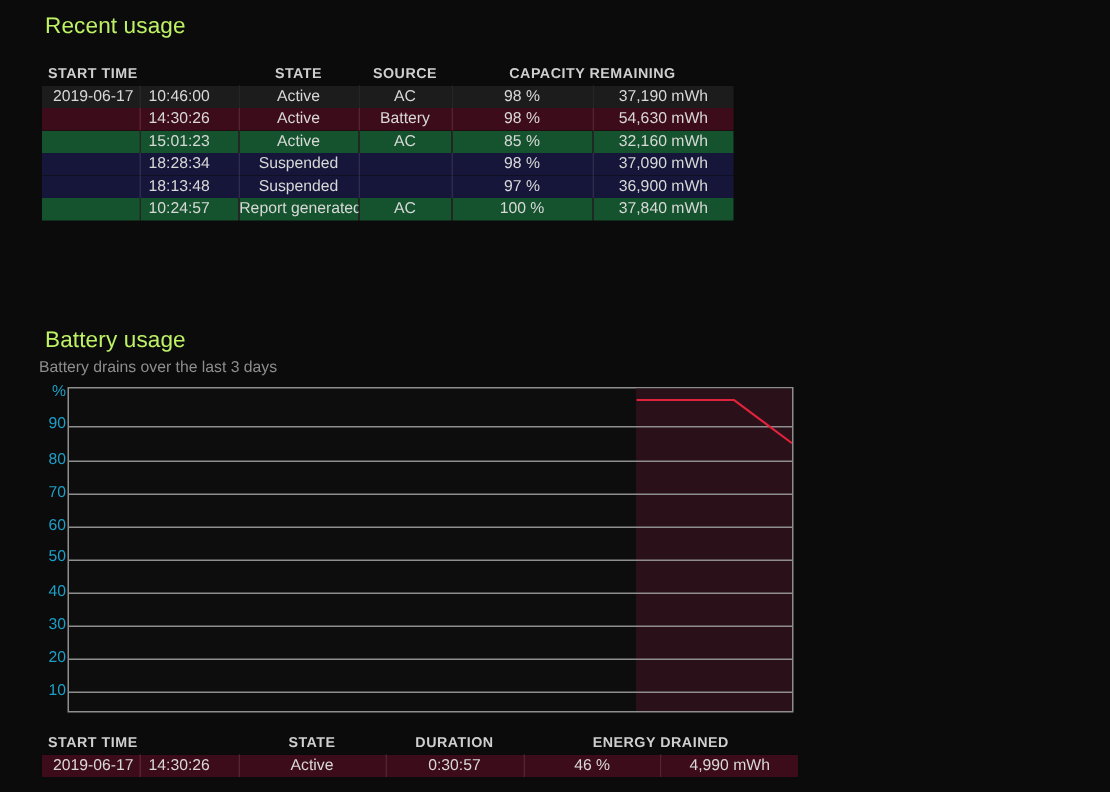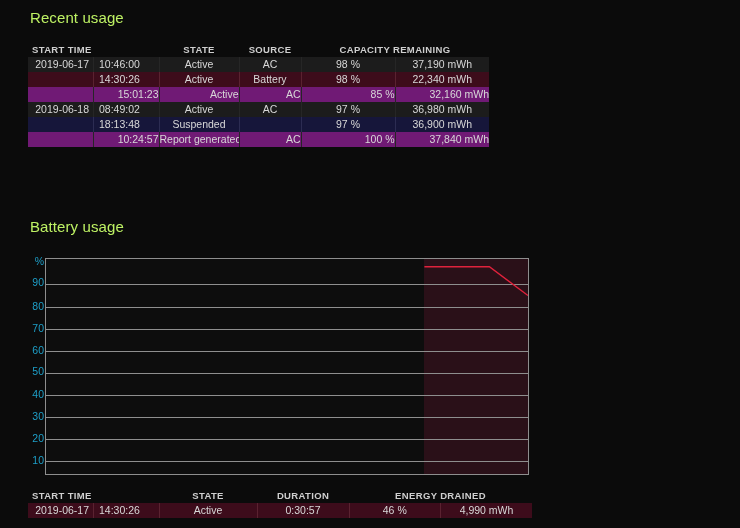--- a/index.html
+++ b/index.html
@@ -58,21 +58,21 @@
   .c-time{width:71px;text-align:left;padding-left:5px;margin-left:14px;}
   .c-state{width:80px;text-align:center;}
   .c-source{width:62px;text-align:center;}
   .c-cap{width:58px;text-align:center;}
   .c-mwh{width:130px;text-align:center;}
 
   .row-sep td{border-right:1px solid #262626;}
   tbody tr td:last-child{border-right:none;}
 
   tr.r-light td{background:#1c1c1c;}
-  tr.r-dark td{background:#701a75;text-align:right;}
+  tr.r-dark td{background:#14532d;}
   tr.r-batt td{background:#3d0c1b;}
   tr.r-susp td{background:#16163a;}
 
   tr.r-batt td{border-right-color:#5a2230;}
   tr.r-susp td{border-right-color:#2c2c52;}
 
   
   .hdr-start{width:127px;padding-left:4px;}
   .hdr-state{width:80px;text-align:center;}
   .hdr-source{width:62px;text-align:center;}
@@ -150,37 +150,37 @@
           <td class="c-source">AC</td>
           <td class="c-cap">98 %</td>
           <td class="c-mwh">37,190 mWh</td>
         </tr>
         <tr class="row-sep r-batt">
           <td class="c-date"></td>
           <td class="c-time">14:30:26</td>
           <td class="c-state">Active</td>
           <td class="c-source">Battery</td>
           <td class="c-cap">98 %</td>
-          <td class="c-mwh">22,340 mWh</td>
+          <td class="c-mwh">54,630 mWh</td>
         </tr>
         <tr class="row-sep r-dark">
           <td class="c-date"></td>
           <td class="c-time">15:01:23</td>
           <td class="c-state">Active</td>
           <td class="c-source">AC</td>
           <td class="c-cap">85 %</td>
           <td class="c-mwh">32,160 mWh</td>
         </tr>
-        <tr class="row-sep r-light">
-          <td class="c-date">2019-06-18</td>
-          <td class="c-time">08:49:02</td>
-          <td class="c-state">Active</td>
-          <td class="c-source">AC</td>
-          <td class="c-cap">97 %</td>
-          <td class="c-mwh">36,980 mWh</td>
+        <tr class="row-sep r-susp">
+          <td class="c-date"></td>
+          <td class="c-time">18:28:34</td>
+          <td class="c-state">Suspended</td>
+          <td class="c-source"></td>
+          <td class="c-cap">98 %</td>
+          <td class="c-mwh">37,090 mWh</td>
         </tr>
         <tr class="row-sep r-susp">
           <td class="c-date"></td>
           <td class="c-time">18:13:48</td>
           <td class="c-state">Suspended</td>
           <td class="c-source"></td>
           <td class="c-cap">97 %</td>
           <td class="c-mwh">36,900 mWh</td>
         </tr>
         <tr class="row-sep r-dark">
@@ -190,20 +190,21 @@
           <td class="c-source">AC</td>
           <td class="c-cap">100 %</td>
           <td class="c-mwh">37,840 mWh</td>
         </tr>
       </tbody>
   </table>
 </div>
 
 <div class="section" style="left:26px;top:214px;">
   <div class="sec-title">Battery usage</div>
+  <div class="sec-sub">Battery drains over the last 3 days</div>
 </div>
 
 <div class="y-axis" id="y-axis">
     <div class="y-lab" style="top: 6px;">%</div>
     <div class="y-lab" style="top: 27px;">90</div>
     <div class="y-lab" style="top: 50.515px;">80</div>
     <div class="y-lab" style="top: 72.615px;">70</div>
     <div class="y-lab" style="top: 94.715px;">60</div>
     <div class="y-lab" style="top: 116px;">50</div>
     <div class="y-lab" style="top: 138.915px;">40</div>

